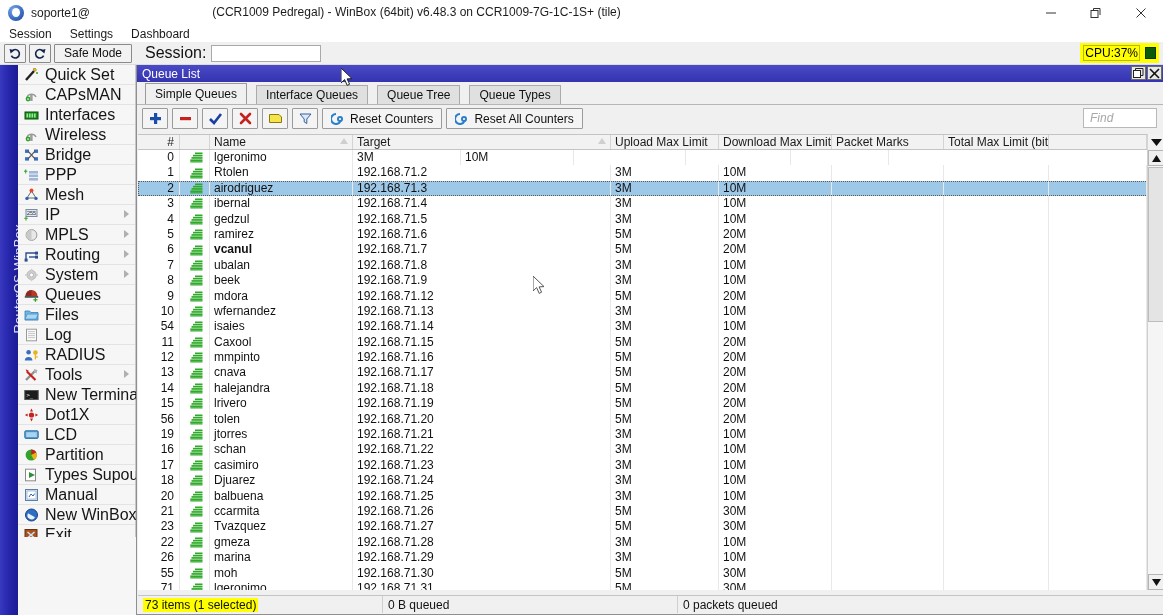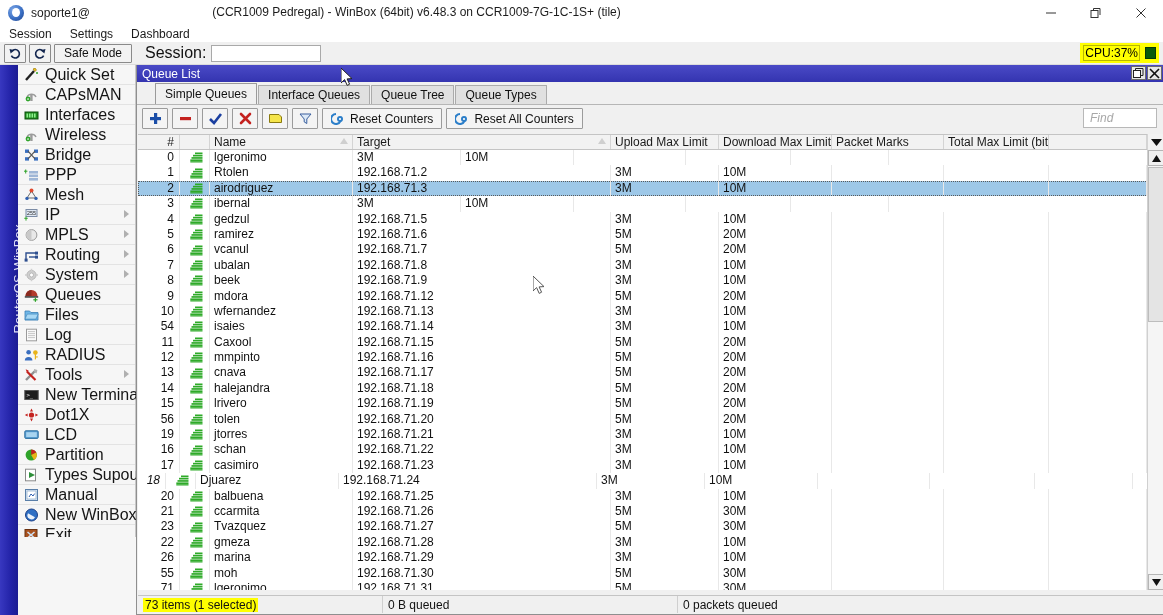--- a/index.html
+++ b/index.html
@@ -127,21 +127,21 @@
   .qtitle-btns { position: absolute; right: 1px; top: 1px; display: flex; gap: 1px; }
   .qtbtn {
     width: 15px; height: 14px; background: #e8e8e8; border: 1px solid #6b6b6b;
     display: flex; align-items: center; justify-content: center;
   }
   .qtbtn svg { display: block; }
 
   
   .qtabs {
     height: 23px; background: #f0f0f0; display: flex; align-items: flex-end;
-    padding-left: 18px; border-bottom: 1px solid #b6b6b6;
+    padding-left: 8px; border-bottom: 1px solid #b6b6b6; gap: 8px;
   }
   .qtab {
     height: 19px; padding: 0 9px; font-size: 12px; color: #111;
     display: flex; align-items: center;
     background: #e0e0e0; border: 1px solid #ababab; border-bottom: none;
     margin-right: 1px; border-radius: 1px 1px 0 0;
   }
   .qtab.active { background: #f0f0f0; border-color: #9a9a9a; height: 21px; }
 
   
@@ -759,20 +759,21 @@
                 <g fill="#2eaa28">
                   <rect x="5" y="0.5" width="7.5" height="1.7"></rect>
                   <rect x="3" y="2.8" width="9.5" height="1.7"></rect>
                   <rect x="1.5" y="5.1" width="11" height="1.7"></rect>
                   <rect x="0.3" y="7.4" width="12.2" height="1.7"></rect>
                   <rect x="0.3" y="9.2" width="12.2" height="1.3"></rect>
                 </g>
               </svg>
             </div>
             <div class="td" style="width: 143px;">ibernal</div>
+            <div class="td" style="width: 258px;">192.168.71.4</div>
             <div class="td" style="width: 108px;">3M</div>
             <div class="td" style="width: 113px;">10M</div>
             <div class="td" style="width: 112px;"></div>
             <div class="td" style="width: 105px;"></div>
             <div class="td" style="width: 98px;"></div>
           </div>
           <div class="trow">
             <div class="td num" style="width: 42px;">4</div>
             <div class="td icoc" style="width: 30px;">
               <svg class="qicon" viewBox="0 0 13 11">
@@ -820,21 +821,21 @@
               <svg class="qicon" viewBox="0 0 13 11">
                 <g fill="#2eaa28">
                   <rect x="5" y="0.5" width="7.5" height="1.7"></rect>
                   <rect x="3" y="2.8" width="9.5" height="1.7"></rect>
                   <rect x="1.5" y="5.1" width="11" height="1.7"></rect>
                   <rect x="0.3" y="7.4" width="12.2" height="1.7"></rect>
                   <rect x="0.3" y="9.2" width="12.2" height="1.3"></rect>
                 </g>
               </svg>
             </div>
-            <div class="td" style="width: 143px;">vcanul</div>
+            <div class="td" style="width: 143px; font-weight: bold;">vcanul</div>
             <div class="td" style="width: 258px;">192.168.71.7</div>
             <div class="td" style="width: 108px;">5M</div>
             <div class="td" style="width: 113px;">20M</div>
             <div class="td" style="width: 112px;"></div>
             <div class="td" style="width: 105px;"></div>
             <div class="td" style="width: 98px;"></div>
           </div>
           <div class="trow">
             <div class="td num" style="width: 42px;">7</div>
             <div class="td icoc" style="width: 30px;">
@@ -1123,21 +1124,21 @@
             </div>
             <div class="td" style="width: 143px;">casimiro</div>
             <div class="td" style="width: 258px;">192.168.71.23</div>
             <div class="td" style="width: 108px;">3M</div>
             <div class="td" style="width: 113px;">10M</div>
             <div class="td" style="width: 112px;"></div>
             <div class="td" style="width: 105px;"></div>
             <div class="td" style="width: 98px;"></div>
           </div>
           <div class="trow">
-            <div class="td num" style="width: 28px; font-style: italic;">18</div>
+            <div class="td num" style="width: 42px;">18</div>
             <div class="td icoc" style="width: 30px;">
               <svg class="qicon" viewBox="0 0 13 11">
                 <g fill="#2eaa28">
                   <rect x="5" y="0.5" width="7.5" height="1.7"></rect>
                   <rect x="3" y="2.8" width="9.5" height="1.7"></rect>
                   <rect x="1.5" y="5.1" width="11" height="1.7"></rect>
                   <rect x="0.3" y="7.4" width="12.2" height="1.7"></rect>
                   <rect x="0.3" y="9.2" width="12.2" height="1.3"></rect>
                 </g>
               </svg>

